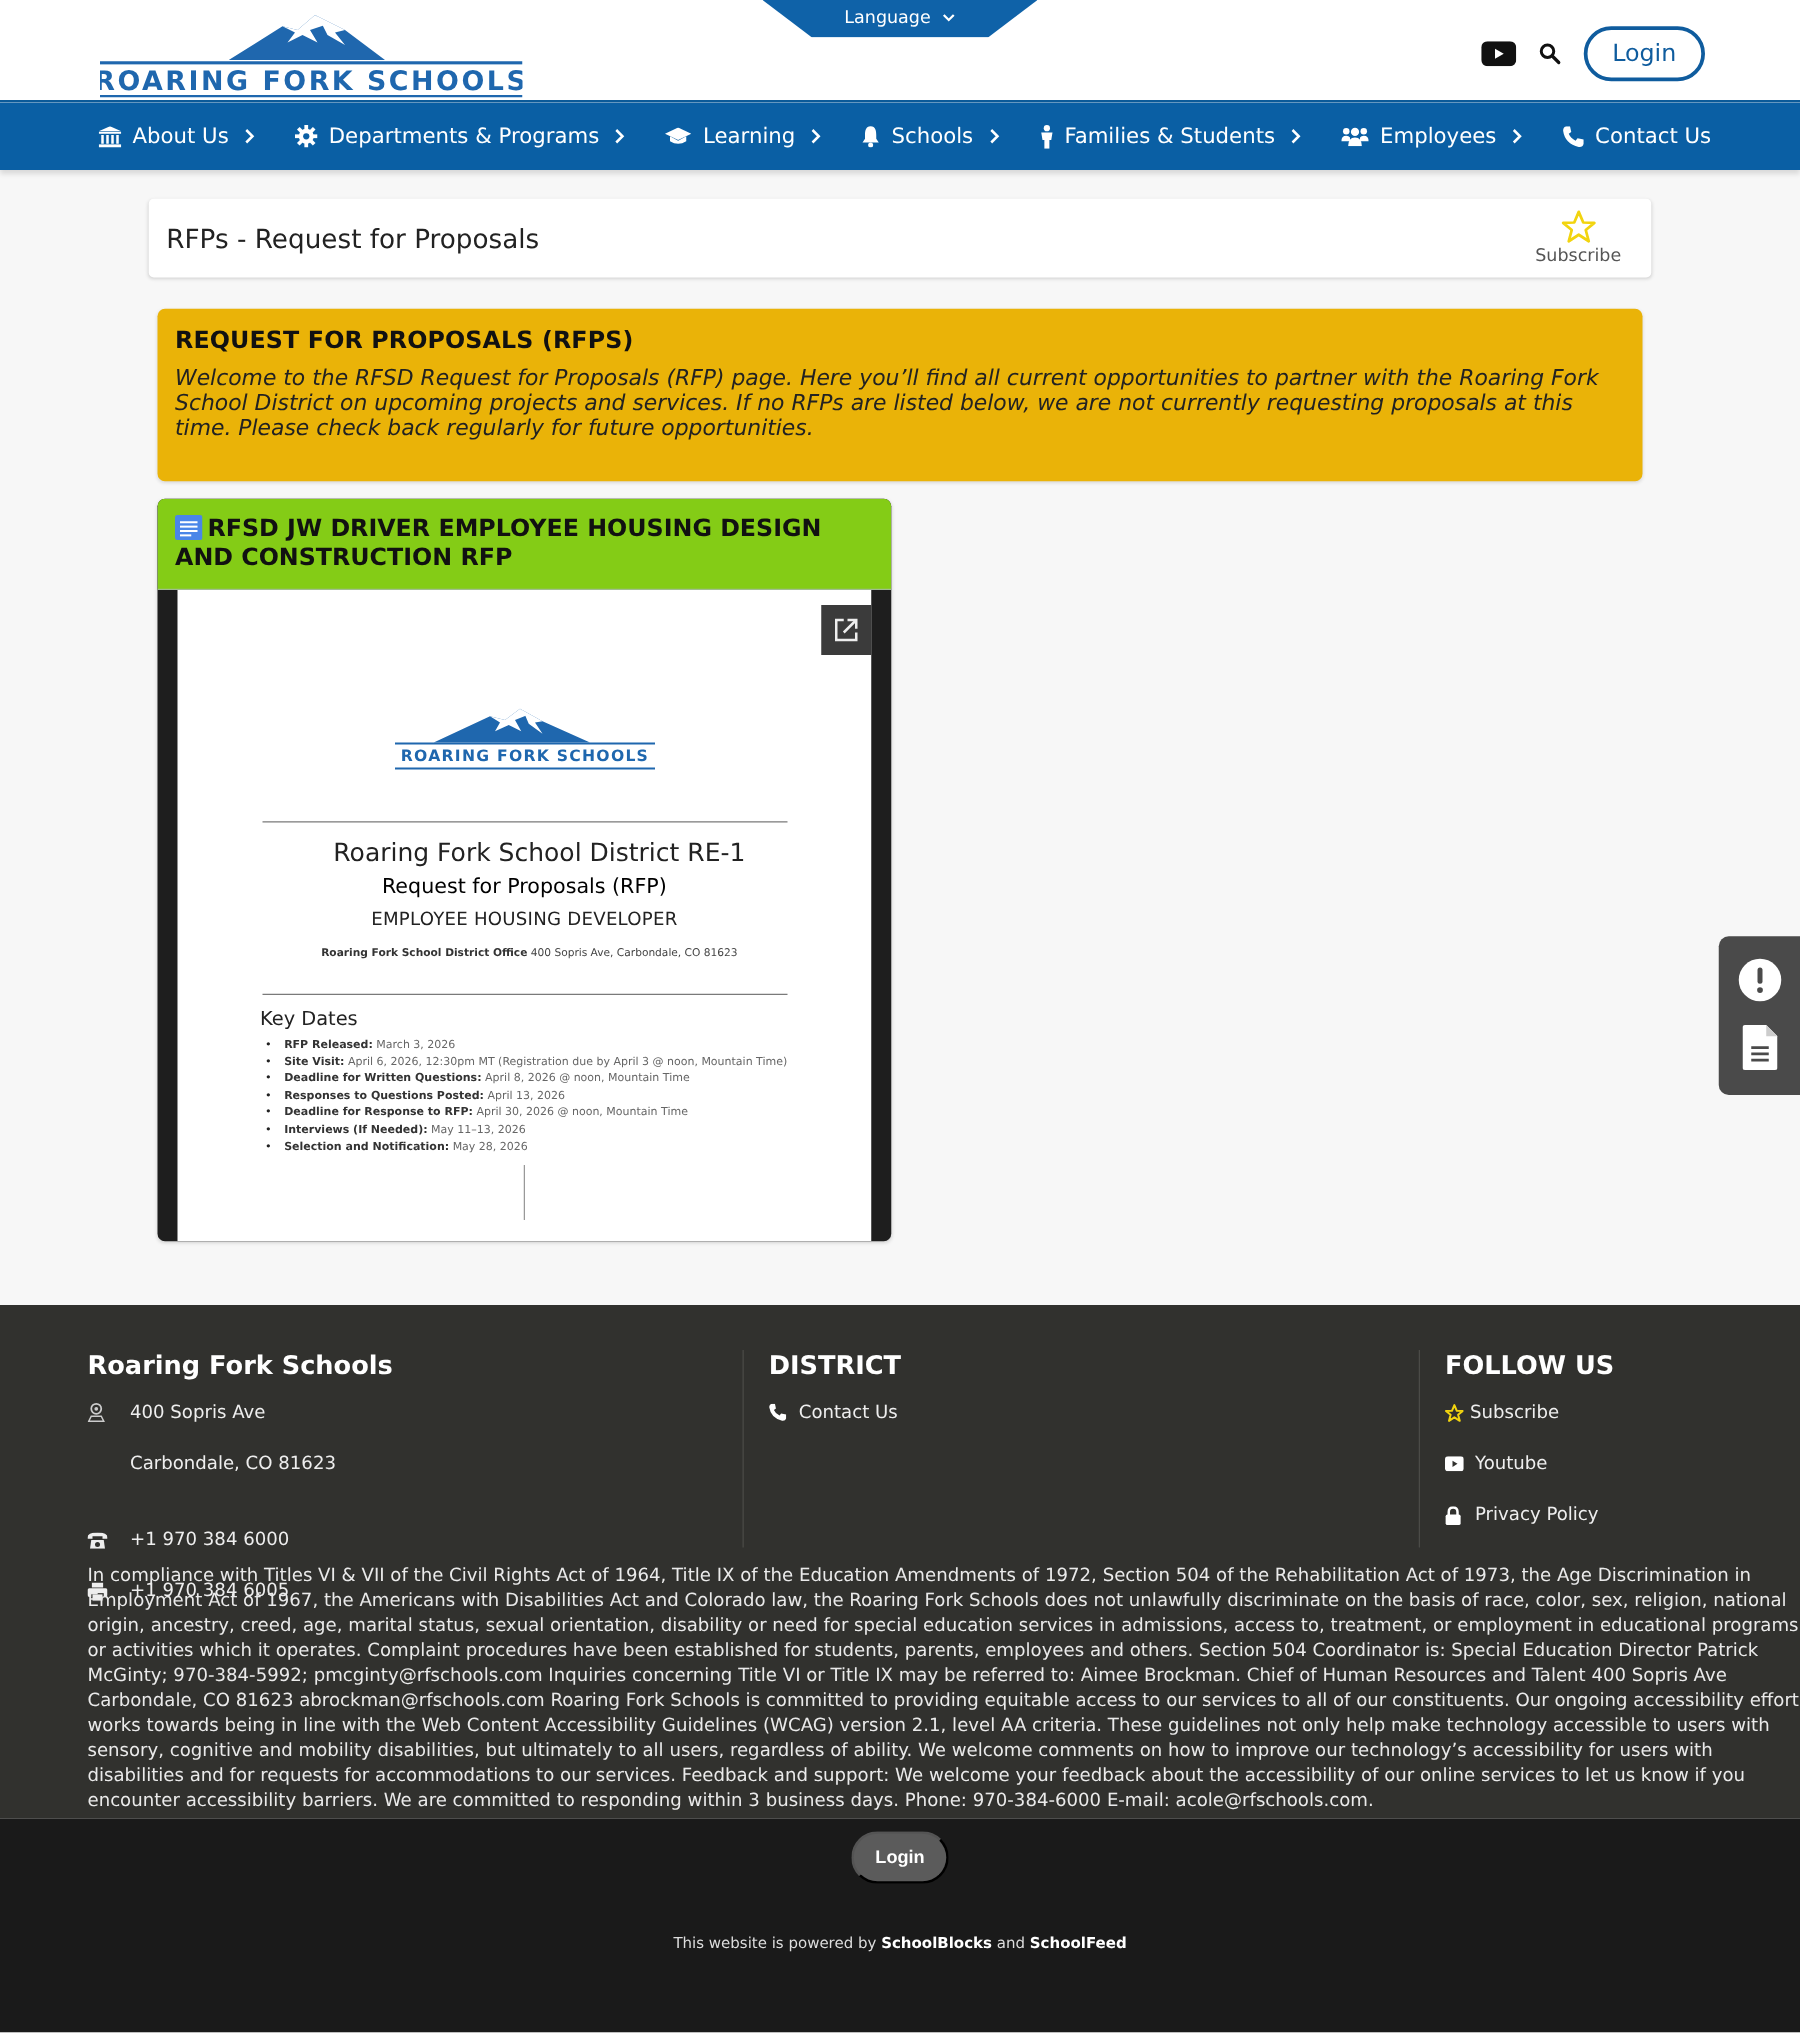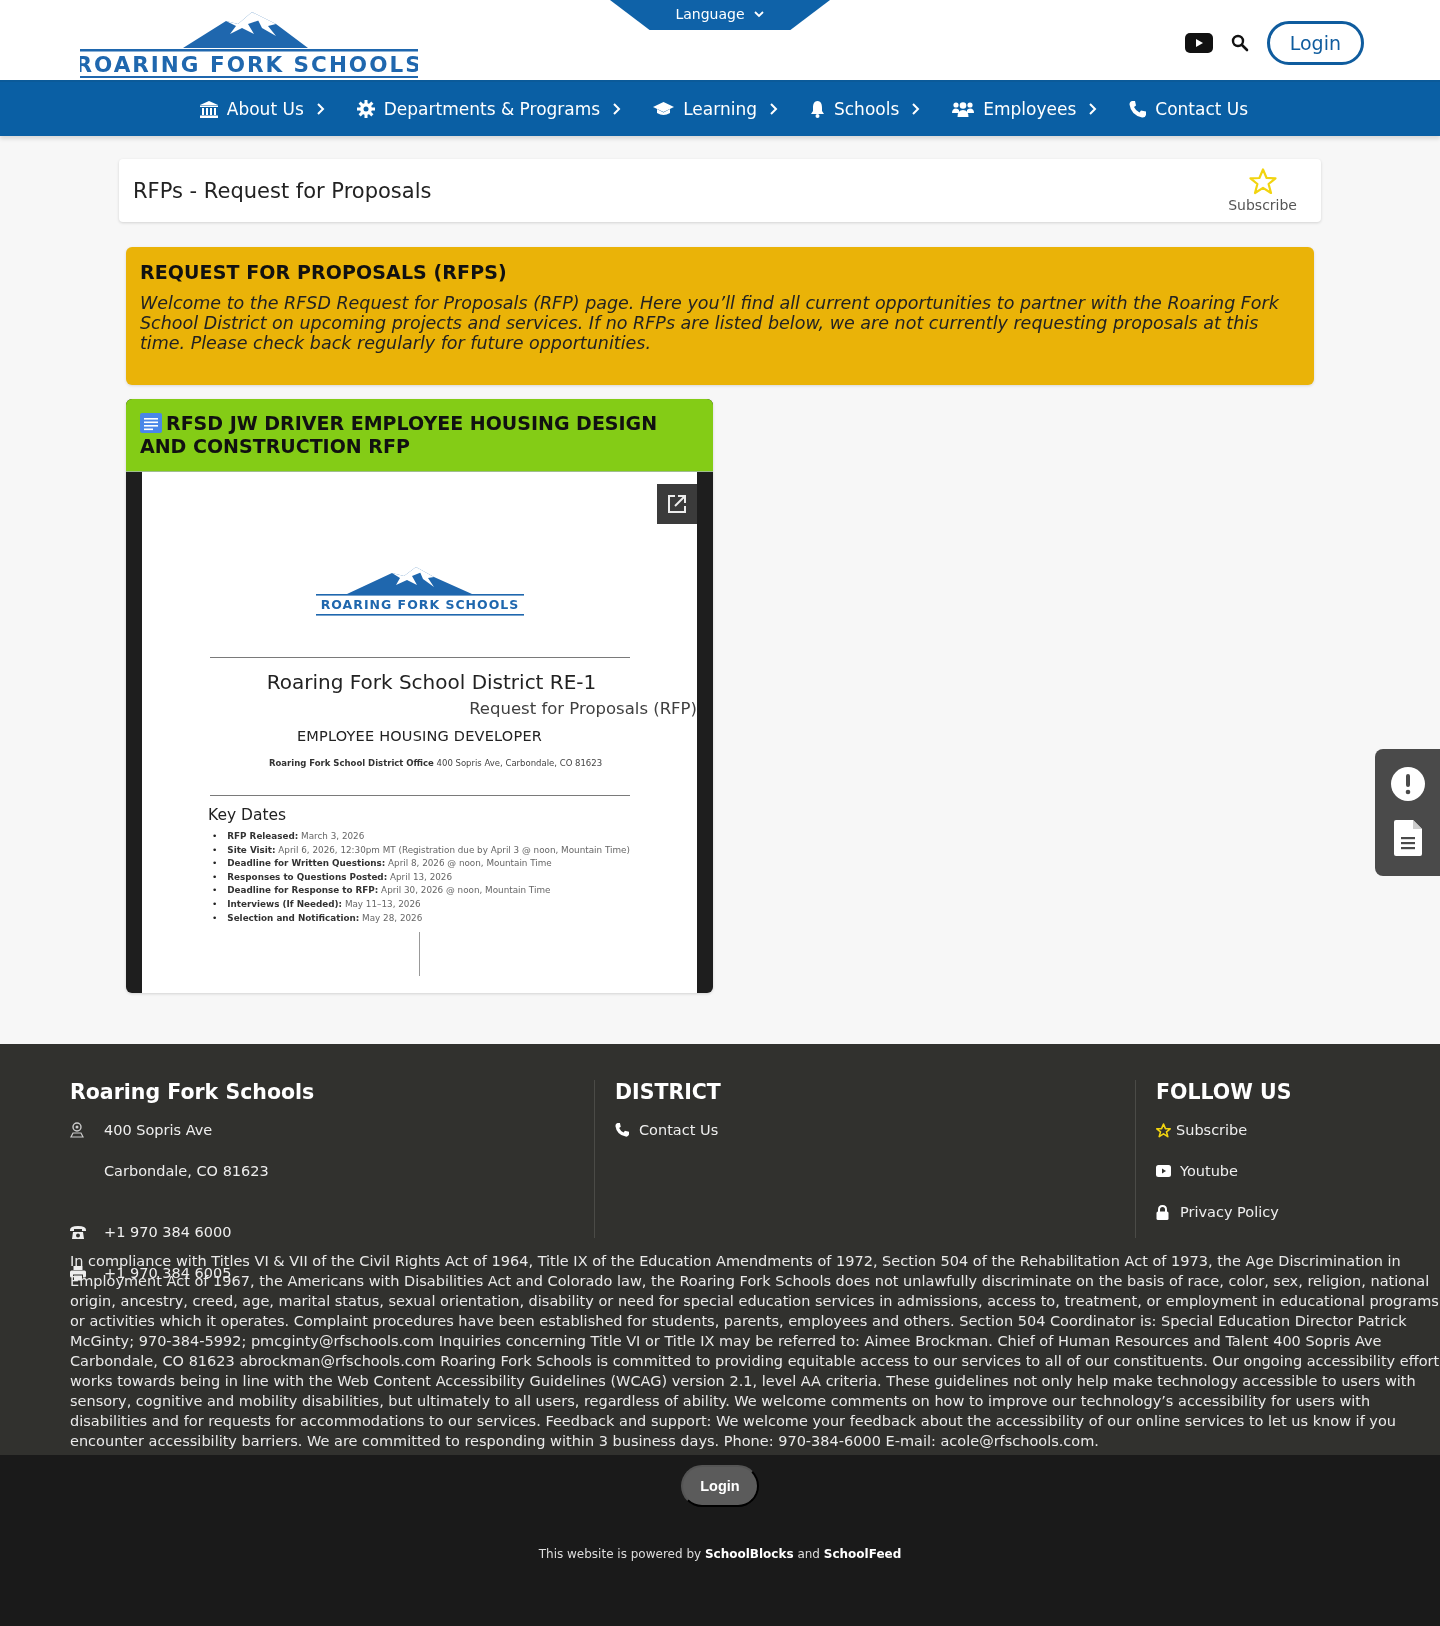--- a/index.html
+++ b/index.html
@@ -102,23 +102,23 @@
     background: #fff;
   }
   .popout-btn {
     position: absolute; right: 0; top: 12px; width: 40px; height: 40px;
     background: #3b3b3b; display: flex; align-items: center; justify-content: center;
     cursor: pointer;
   }
   .doc-logo { position: absolute; left: 174px; top: 82px; width: 208px; height: 62px; }
   .doc-rule { position: absolute; left: 68px; width: 420px; height: 1px; background: #7a7a7a; }
   .doc-title-1 { position: absolute; left: 12px; width: 100%; text-align: center; top: 198px; font-size: 20px; color: #222; font-family: "DejaVu Sans", sans-serif; }
-  .doc-title-2 { position: absolute; left: 0; width: 100%; text-align: right; top: 227px; font-size: 16.5px; color: #404040; }
+  .doc-title-2 { position: absolute; left: 0; width: 100%; text-align: center; top: 227px; font-size: 16.5px; color: #000000; }
   .doc-title-3 { position: absolute; left: 0; width: 100%; text-align: center; top: 256px; font-size: 14.5px; color: #222; letter-spacing: 0.2px; }
-  .doc-address { position: absolute; left: 16px; width: 100%; text-align: center; top: 286px; font-size: 8.5px; color: #444; }
+  .doc-address { position: absolute; left: 4px; width: 100%; text-align: center; top: 286px; font-size: 8.5px; color: #444; }
   .doc-address b { color: #333; }
   .doc-keydates { position: absolute; left: 66px; top: 334px; font-size: 15.5px; color: #222; }
   .doc-list { position: absolute; left: 66px; top: 358px; width: 440px; list-style: none; }
   .doc-list li { font-size: 8.8px; line-height: 13.6px; color: #666; white-space: nowrap; }
   .doc-list li::before { content: "•"; color: #222; margin: 0 10px 0 4px; font-size: 9px; }
   .doc-list li b { color: #333; }
   .doc-cursor { position: absolute; left: 277px; top: 460px; width: 1px; height: 44px; background: #999; }
 
   
   .side-tools {
@@ -240,20 +240,30 @@
     <svg width="15" height="18" viewBox="0 0 15 18">
         <path d="M7.5 1 C3.5 1 3 5 3 8 L3 11 L1 14 L14 14 L12 11 L12 8 C12 5 11.5 1 7.5 1 Z" fill="#fff"></path>
         <circle cx="7.5" cy="16" r="2" fill="#fff"></circle>
       </svg>
     <span>Schools</span>
     <svg class="nav-chev" viewBox="0 0 9 14">
         <path d="M2 2 L7 7 L2 12" stroke="#fff" stroke-width="2" fill="none"></path>
       </svg>
   </div>
   <div class="nav-item">
+    <svg width="11" height="19" viewBox="0 0 11 19">
+        <circle cx="5.5" cy="2.5" r="2.5" fill="#fff"></circle>
+        <path d="M1 6 L10 6 L9 12 L7.5 12 L7.5 19 L3.5 19 L3.5 12 L2 12 Z" fill="#fff"></path>
+      </svg>
+    <span>Families &amp; Students</span>
+    <svg class="nav-chev" viewBox="0 0 9 14">
+        <path d="M2 2 L7 7 L2 12" stroke="#fff" stroke-width="2" fill="none"></path>
+      </svg>
+  </div>
+  <div class="nav-item">
     <svg width="22" height="16" viewBox="0 0 22 16">
         <circle cx="4" cy="4" r="2.6" fill="#fff"></circle>
         <circle cx="18" cy="4" r="2.6" fill="#fff"></circle>
         <circle cx="11" cy="4.5" r="3.3" fill="#fff"></circle>
         <path d="M0 12 Q0 7.5 4 7.5 Q6 7.5 7 9 L7 12 Z" fill="#fff"></path>
         <path d="M22 12 Q22 7.5 18 7.5 Q16 7.5 15 9 L15 12 Z" fill="#fff"></path>
         <path d="M5.5 16 Q5.5 9 11 9 Q16.5 9 16.5 16 Z" fill="#fff"></path>
       </svg>
     <span>Employees</span>
     <svg class="nav-chev" viewBox="0 0 9 14">

